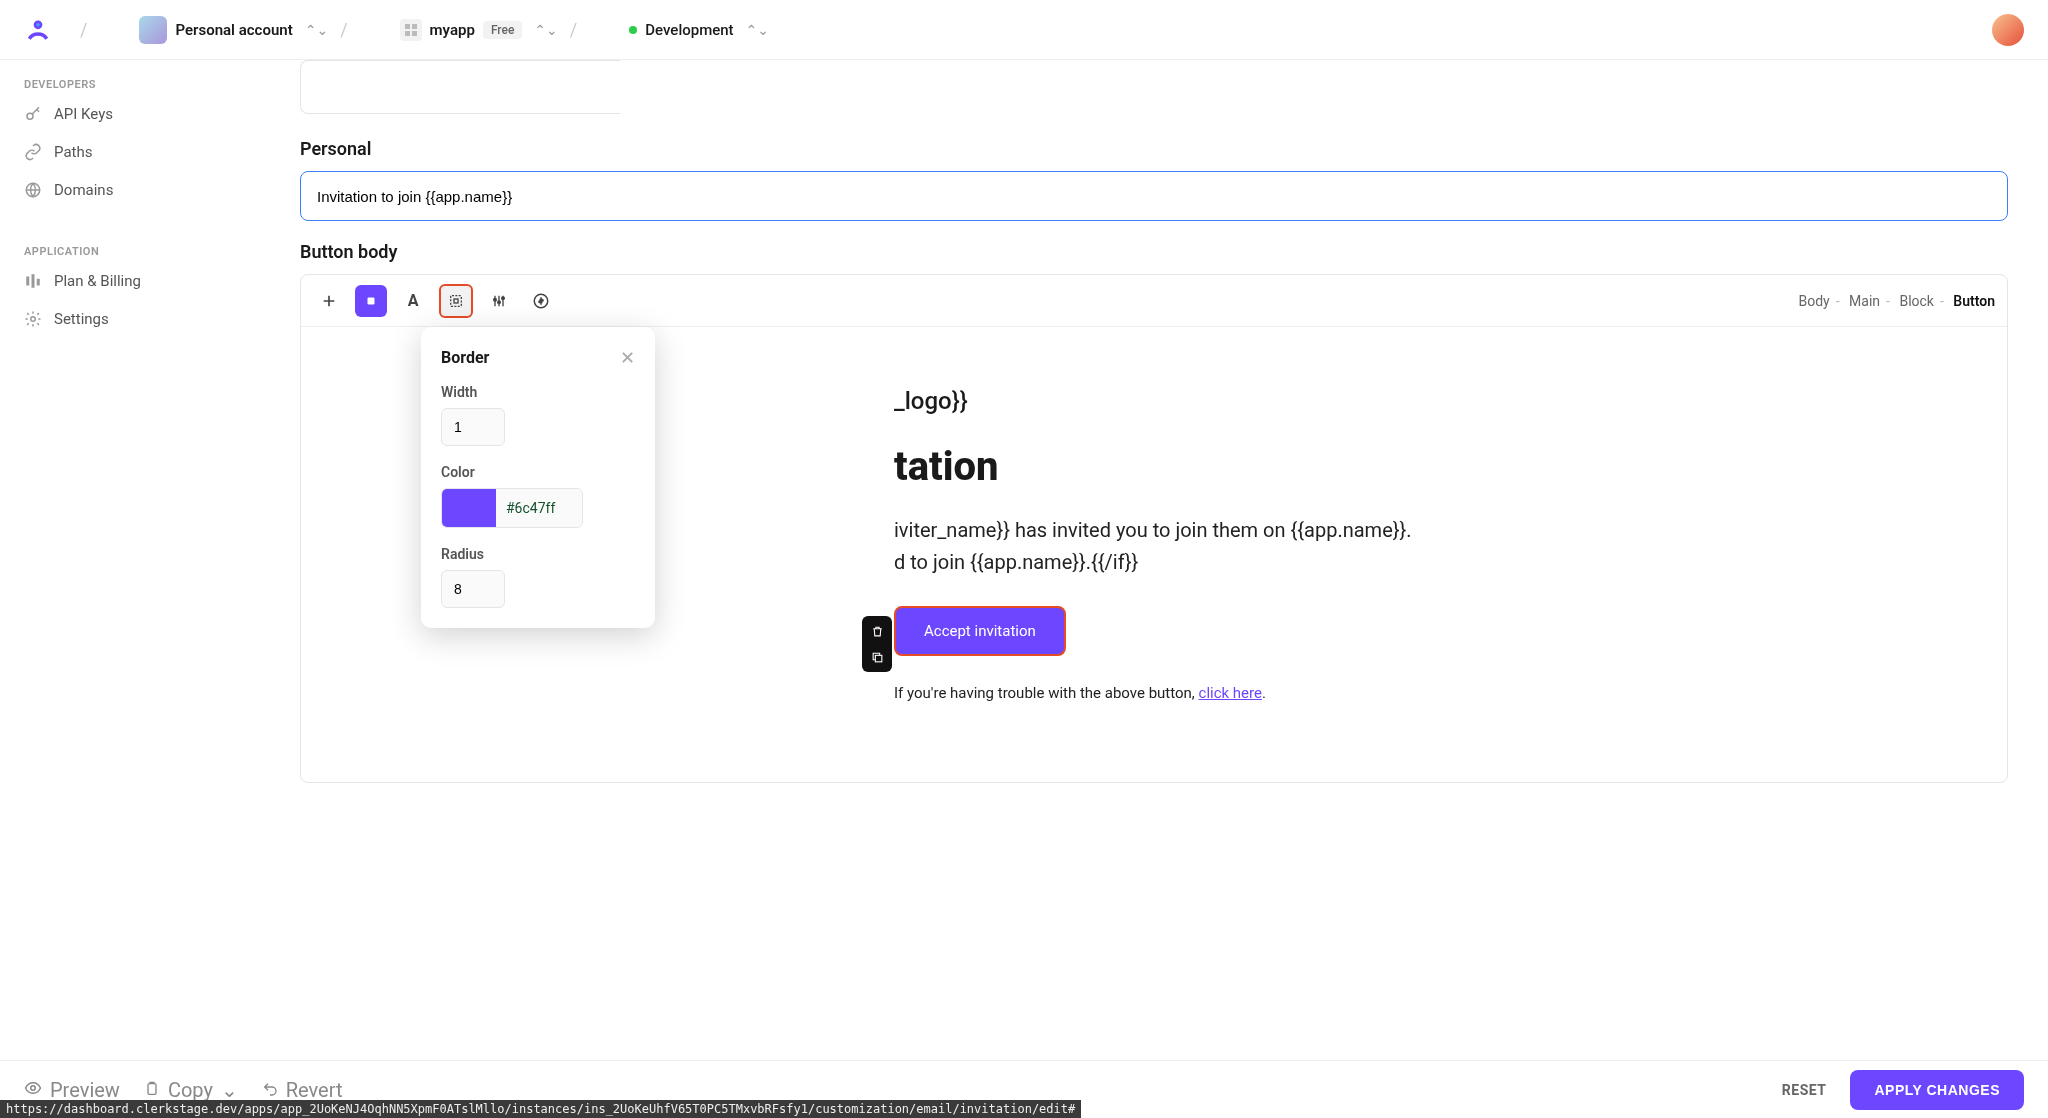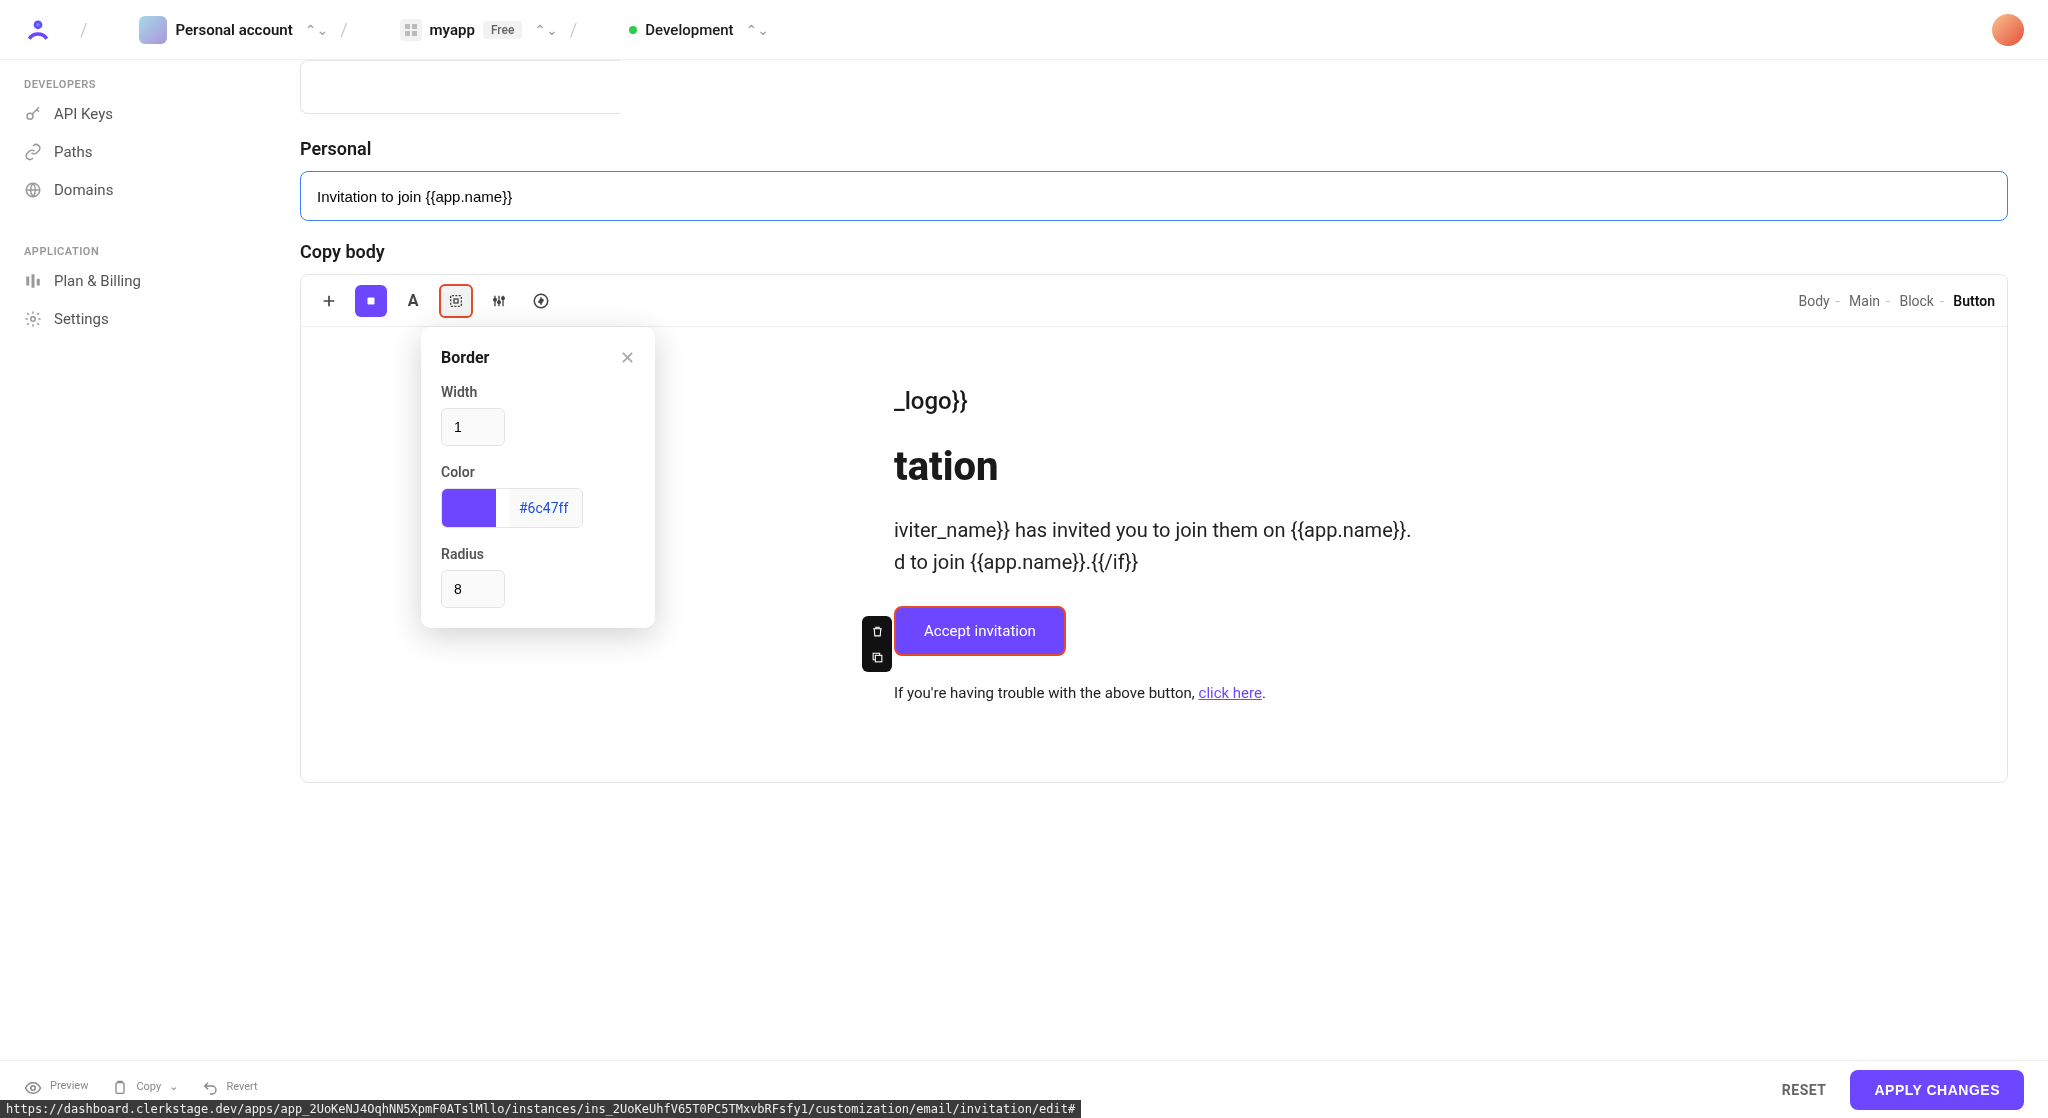--- a/index.html
+++ b/index.html
@@ -66,25 +66,25 @@
 
 .popover { position: absolute; top: 52px; left: 120px; width: 234px; background: #fff; border-radius: 10px; box-shadow: 0 8px 32px rgba(0,0,0,0.18); padding: 20px; z-index: 100; }
 .popover-header { display: flex; justify-content: space-between; align-items: center; margin-bottom: 16px; }
 .popover-title { font-weight: 700; font-size: 16px; }
 .popover-close { color: #aaa; cursor: pointer; font-size: 18px; }
 .popover-field { margin-bottom: 18px; }
 .popover-label { font-size: 14px; font-weight: 600; color: #555; margin-bottom: 8px; }
 .popover-input { width: 64px; height: 38px; border: 1px solid #e5e5e5; background: #fafafa; border-radius: 6px; padding: 0 12px; font-size: 14px; }
 .color-row { display: flex; border: 1px solid #e5e5e5; border-radius: 6px; overflow: hidden; width: 142px; }
 .color-swatch { width: 54px; height: 38px; background: #6c47ff; }
-.color-hex { flex: 1; padding: 0 10px; display: flex; align-items: center; font-size: 14px; background: #fafafa; color: #1d4ed8; margin-left: 13px; }
+.color-hex { flex: 1; padding: 0 10px; display: flex; align-items: center; font-size: 14px; background: #fafafa; color: #14532d; }
 
 
 .footer { position: fixed; bottom: 0; left: 0; right: 0; height: 58px; border-top: 1px solid #eee; background: #fff; display: flex; align-items: center; padding: 0 24px; }
-.footer-btn { display: flex; gap: 8px; color: #888; cursor: pointer; margin-right: 24px; font-size: 11px; }
+.footer-btn { display: flex; align-items: center; gap: 8px; color: #888; cursor: pointer; margin-right: 24px; font-size: 20px; }
 .footer-spacer { flex: 1; }
 .reset-btn { color: #666; font-weight: 700; letter-spacing: 0.5px; font-size: 14px; cursor: pointer; margin-right: 24px; }
 .apply-btn { background: #6c47ff; color: #fff; padding: 12px 24px; border-radius: 8px; font-weight: 700; letter-spacing: 0.5px; font-size: 14px; border: none; cursor: pointer; }
 
 .status-url { position: fixed; bottom: 0; left: 0; background: #3a3a3a; color: #eee; font-size: 12px; padding: 2px 6px; font-family: monospace; z-index: 200; }
 </style>
 </head>
 <body>
 
 <div class="header">
@@ -183,21 +183,21 @@
     <div class="domain-row">
       <input class="domain-input" style="">
     </div>
 
     <div class="field-row">
       <div class="field-label">Personal</div>
       <input class="text-input" value="Invitation to join {{app.name}}" style="">
     </div>
 
     <div class="field-row">
-      <div class="field-label">Copy body</div>
+      <div class="field-label">Button body</div>
       <div class="editor-box">
 
         <div class="editor-toolbar">
           <div class="tool-btn">
               <svg width="16" height="16" viewBox="0 0 24 24" stroke="currentColor" stroke-width="2.5">
                 <path d="M12 4v16M4 12h16"></path>
               </svg>
             </div>
           <div class="tool-btn active-purple">
               <svg width="14" height="14" viewBox="0 0 24 24" fill="currentColor">

